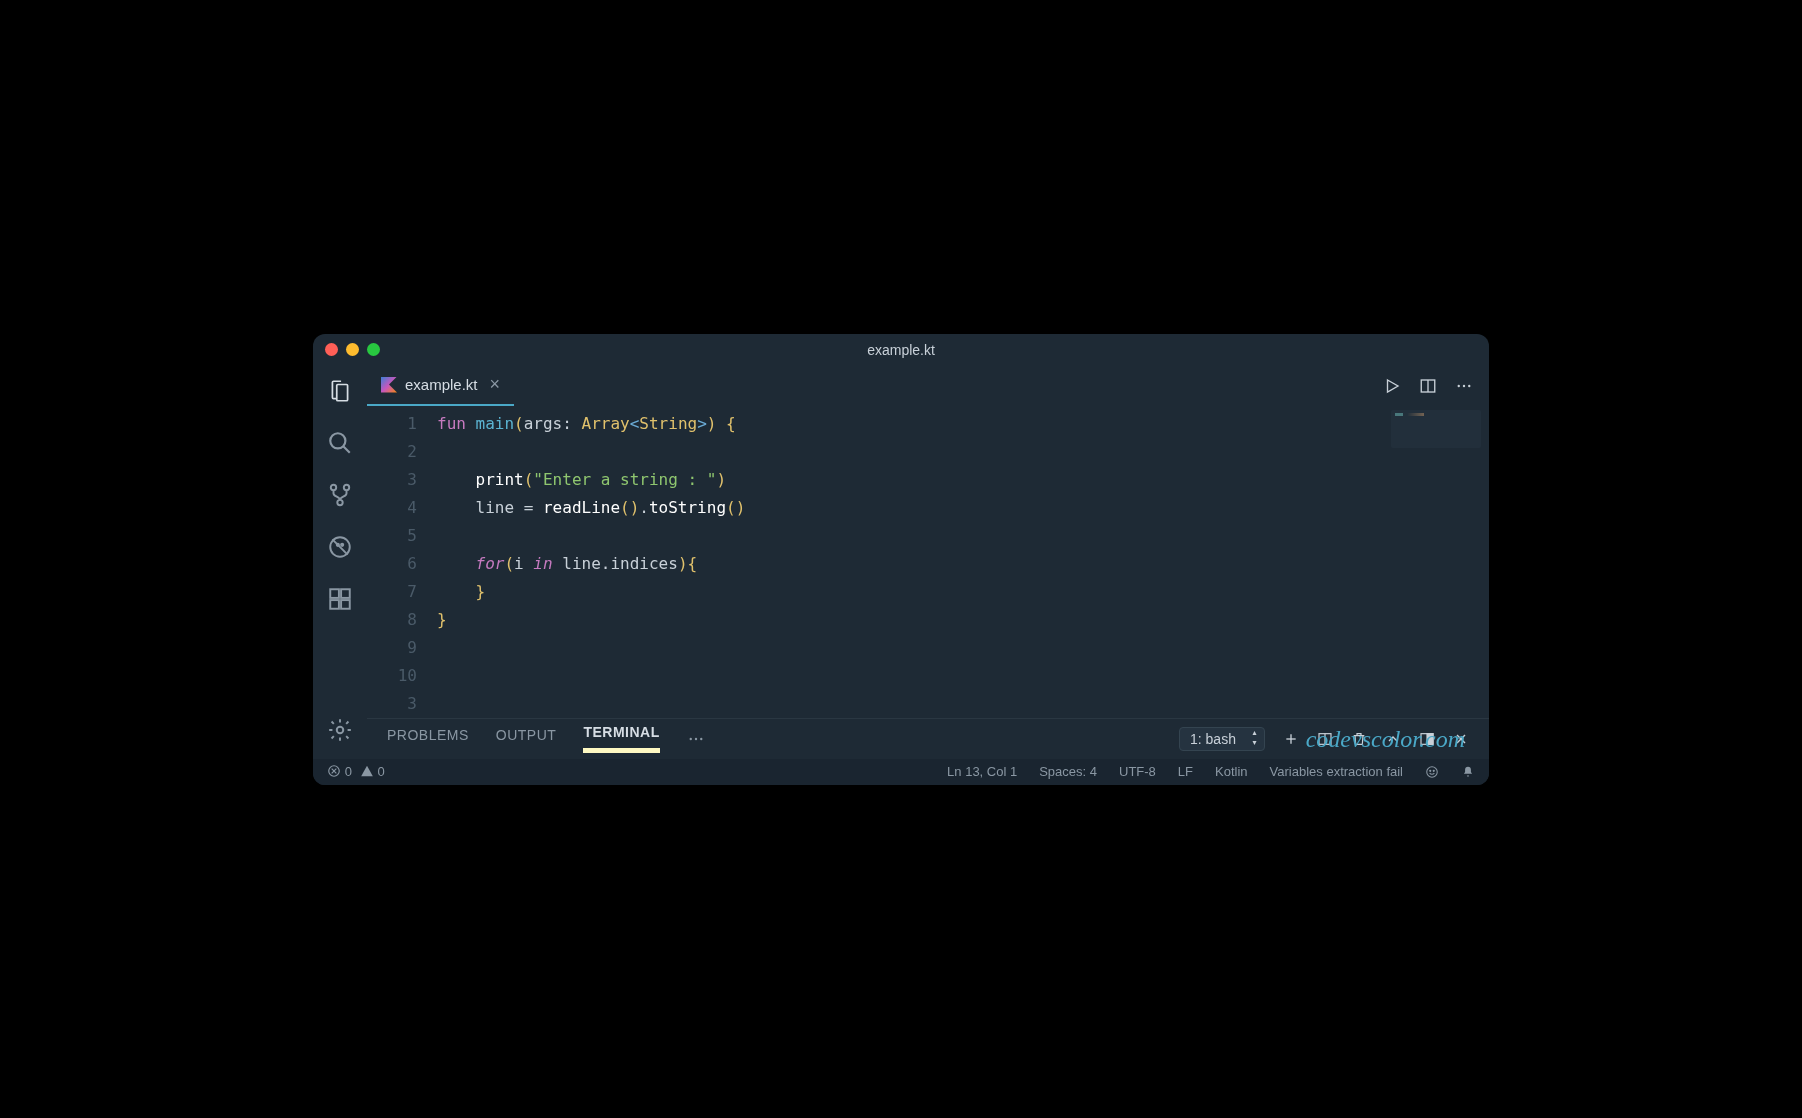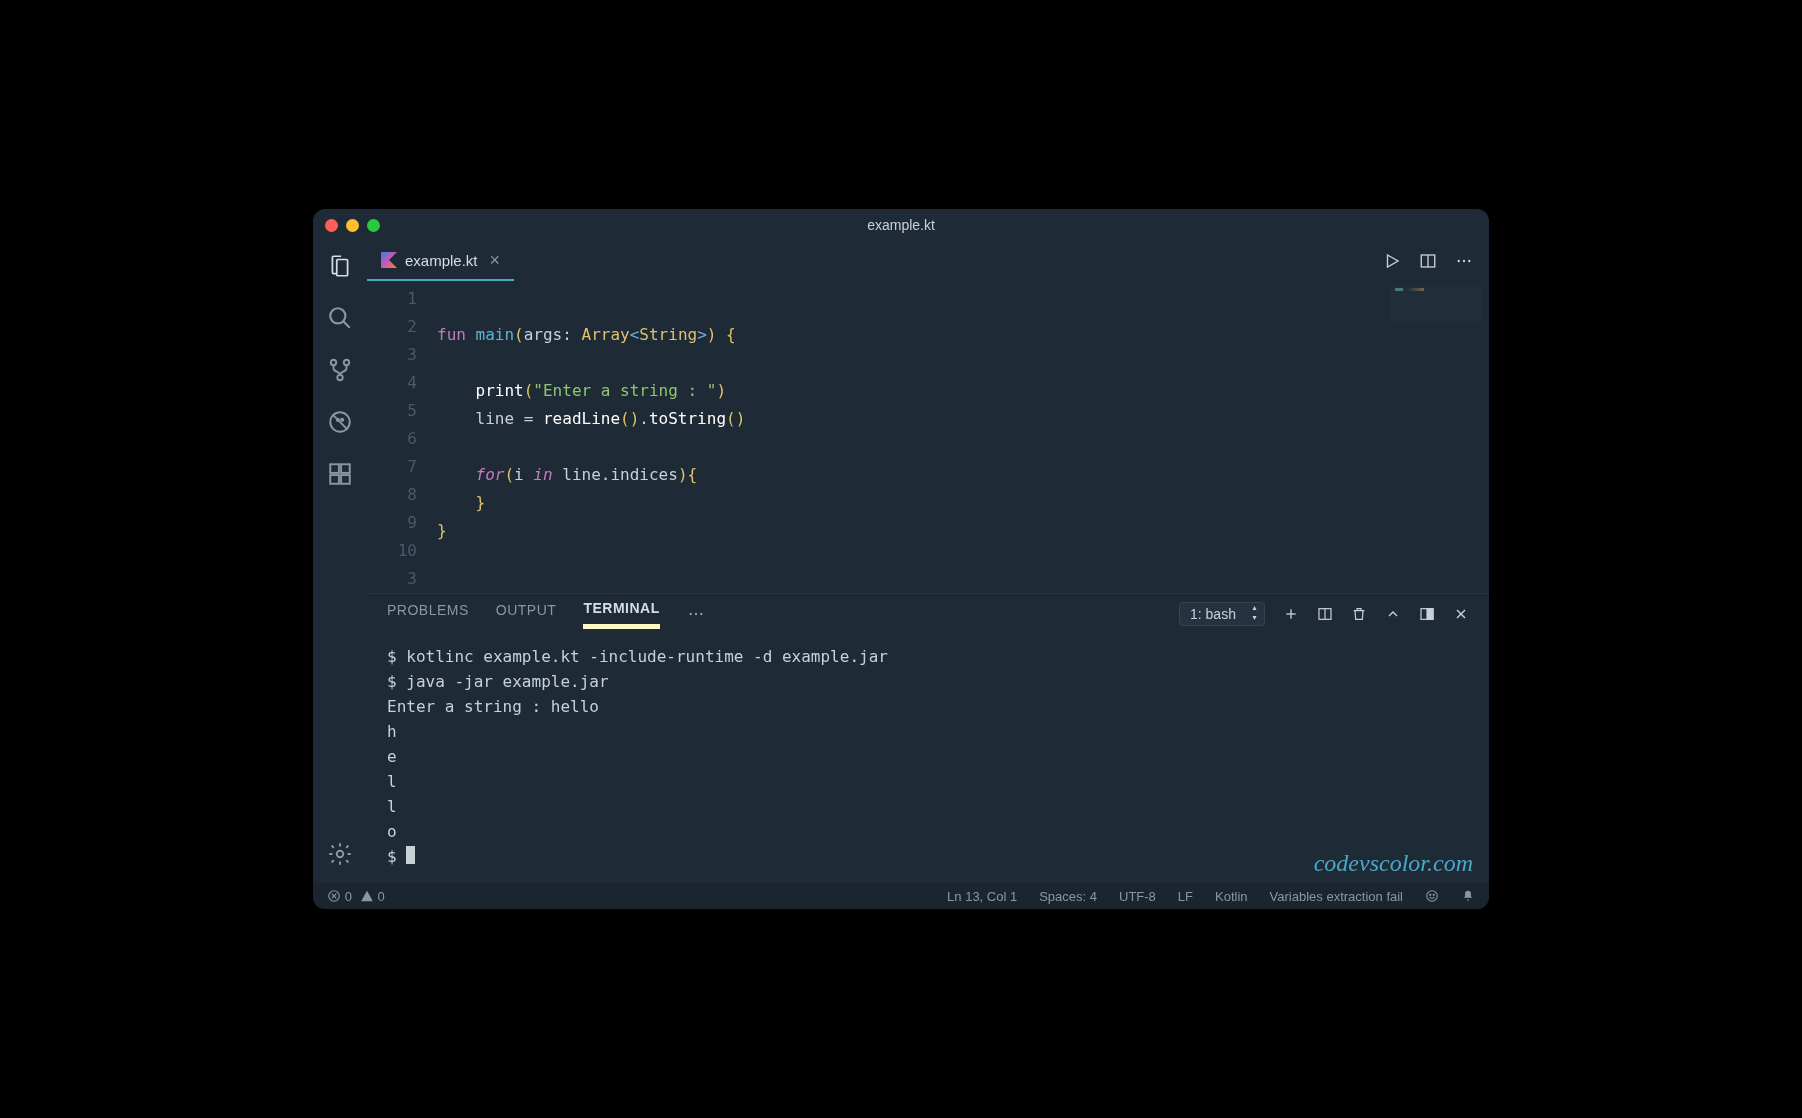--- a/index.html
+++ b/index.html
@@ -111,21 +111,21 @@
   position: relative;
   padding-top: 4px;
 }
 .gutter {
   width: 70px;
   text-align: right;
   color: #4a5a68;
   padding-right: 20px;
   user-select: none;
 }
-.code-area { flex: 1; position: relative; margin-top: 36px; }
+.code-area { flex: 1; position: relative; }
 .code-line { white-space: pre; color: #c8d0d8; }
 .minimap {
   position: absolute;
   right: 8px;
   top: 4px;
   width: 90px;
   height: 38px;
   background: #253340;
   opacity: 0.6;
   border-radius: 2px;
@@ -204,21 +204,21 @@
 }
 .cursor-block {
   display: inline-block;
   width: 9px;
   height: 18px;
   background: #c8d0d8;
   vertical-align: -2px;
 }
 .watermark {
   position: absolute;
-  right: 16px;
+  right: 24px;
   bottom: 6px;
   font-family: cursive;
   font-style: italic;
   font-size: 24px;
   color: #4aa8c7;
 }
 .panel-wrap { position: relative; }
 .statusbar {
   height: 26px;
   background: #1a2530;
@@ -379,29 +379,20 @@
             <svg viewBox="0 0 24 24" fill="none" stroke="currentColor" stroke-width="1.8">
                 <rect x="3" y="4" width="18" height="16"></rect>
                 <rect x="12" y="4" width="9" height="16" fill="currentColor"></rect>
               </svg>
             <svg viewBox="0 0 24 24" fill="none" stroke="currentColor" stroke-width="2">
                 <line x1="6" y1="6" x2="18" y2="18"></line>
                 <line x1="18" y1="6" x2="6" y2="18"></line>
               </svg>
           </div>
         </div>
-        <div class="terminal-body"><span>$ kotlinc example.kt -include-runtime -d example.jar</span>
-<span>$ java -jar example.jar</span>
-<span>Enter a string : hello</span>
-<span>h</span>
-<span>e</span>
-<span>l</span>
-<span>l</span>
-<span>o</span>
-<span>$ </span><span class="cursor-block"></span></div>
         <div class="watermark">codevscolor.com</div>
       </div>
 
     </div>
   </div>
 
   <div class="statusbar">
     <div class="left">
       <span>
         <svg style="vertical-align:-2px" viewBox="0 0 24 24" fill="none" stroke="currentColor" stroke-width="2">

